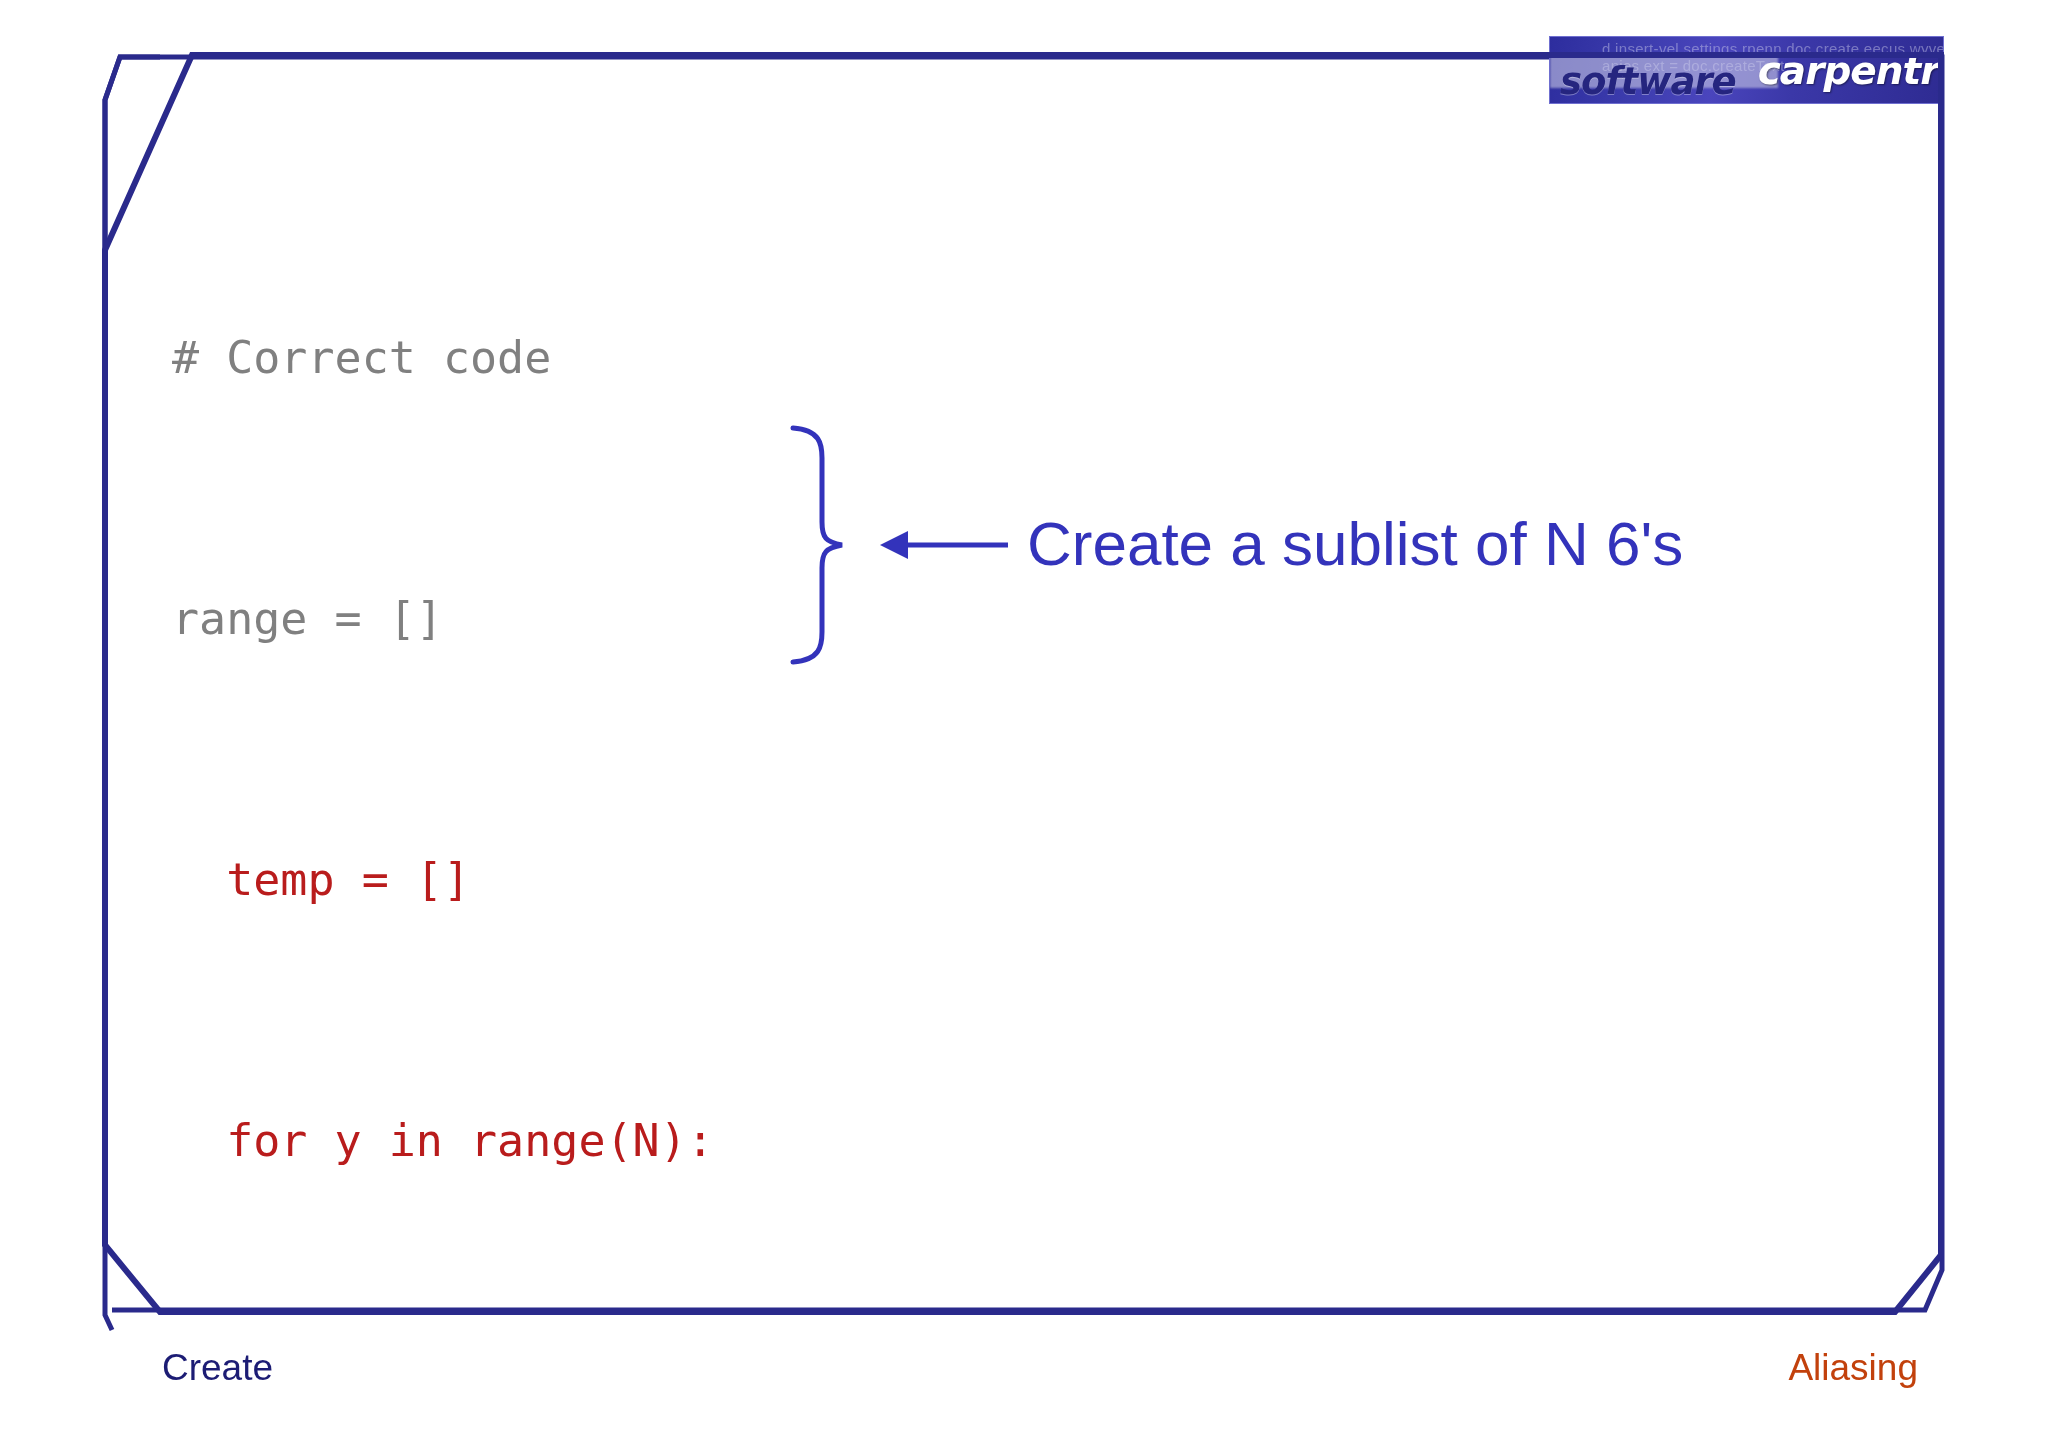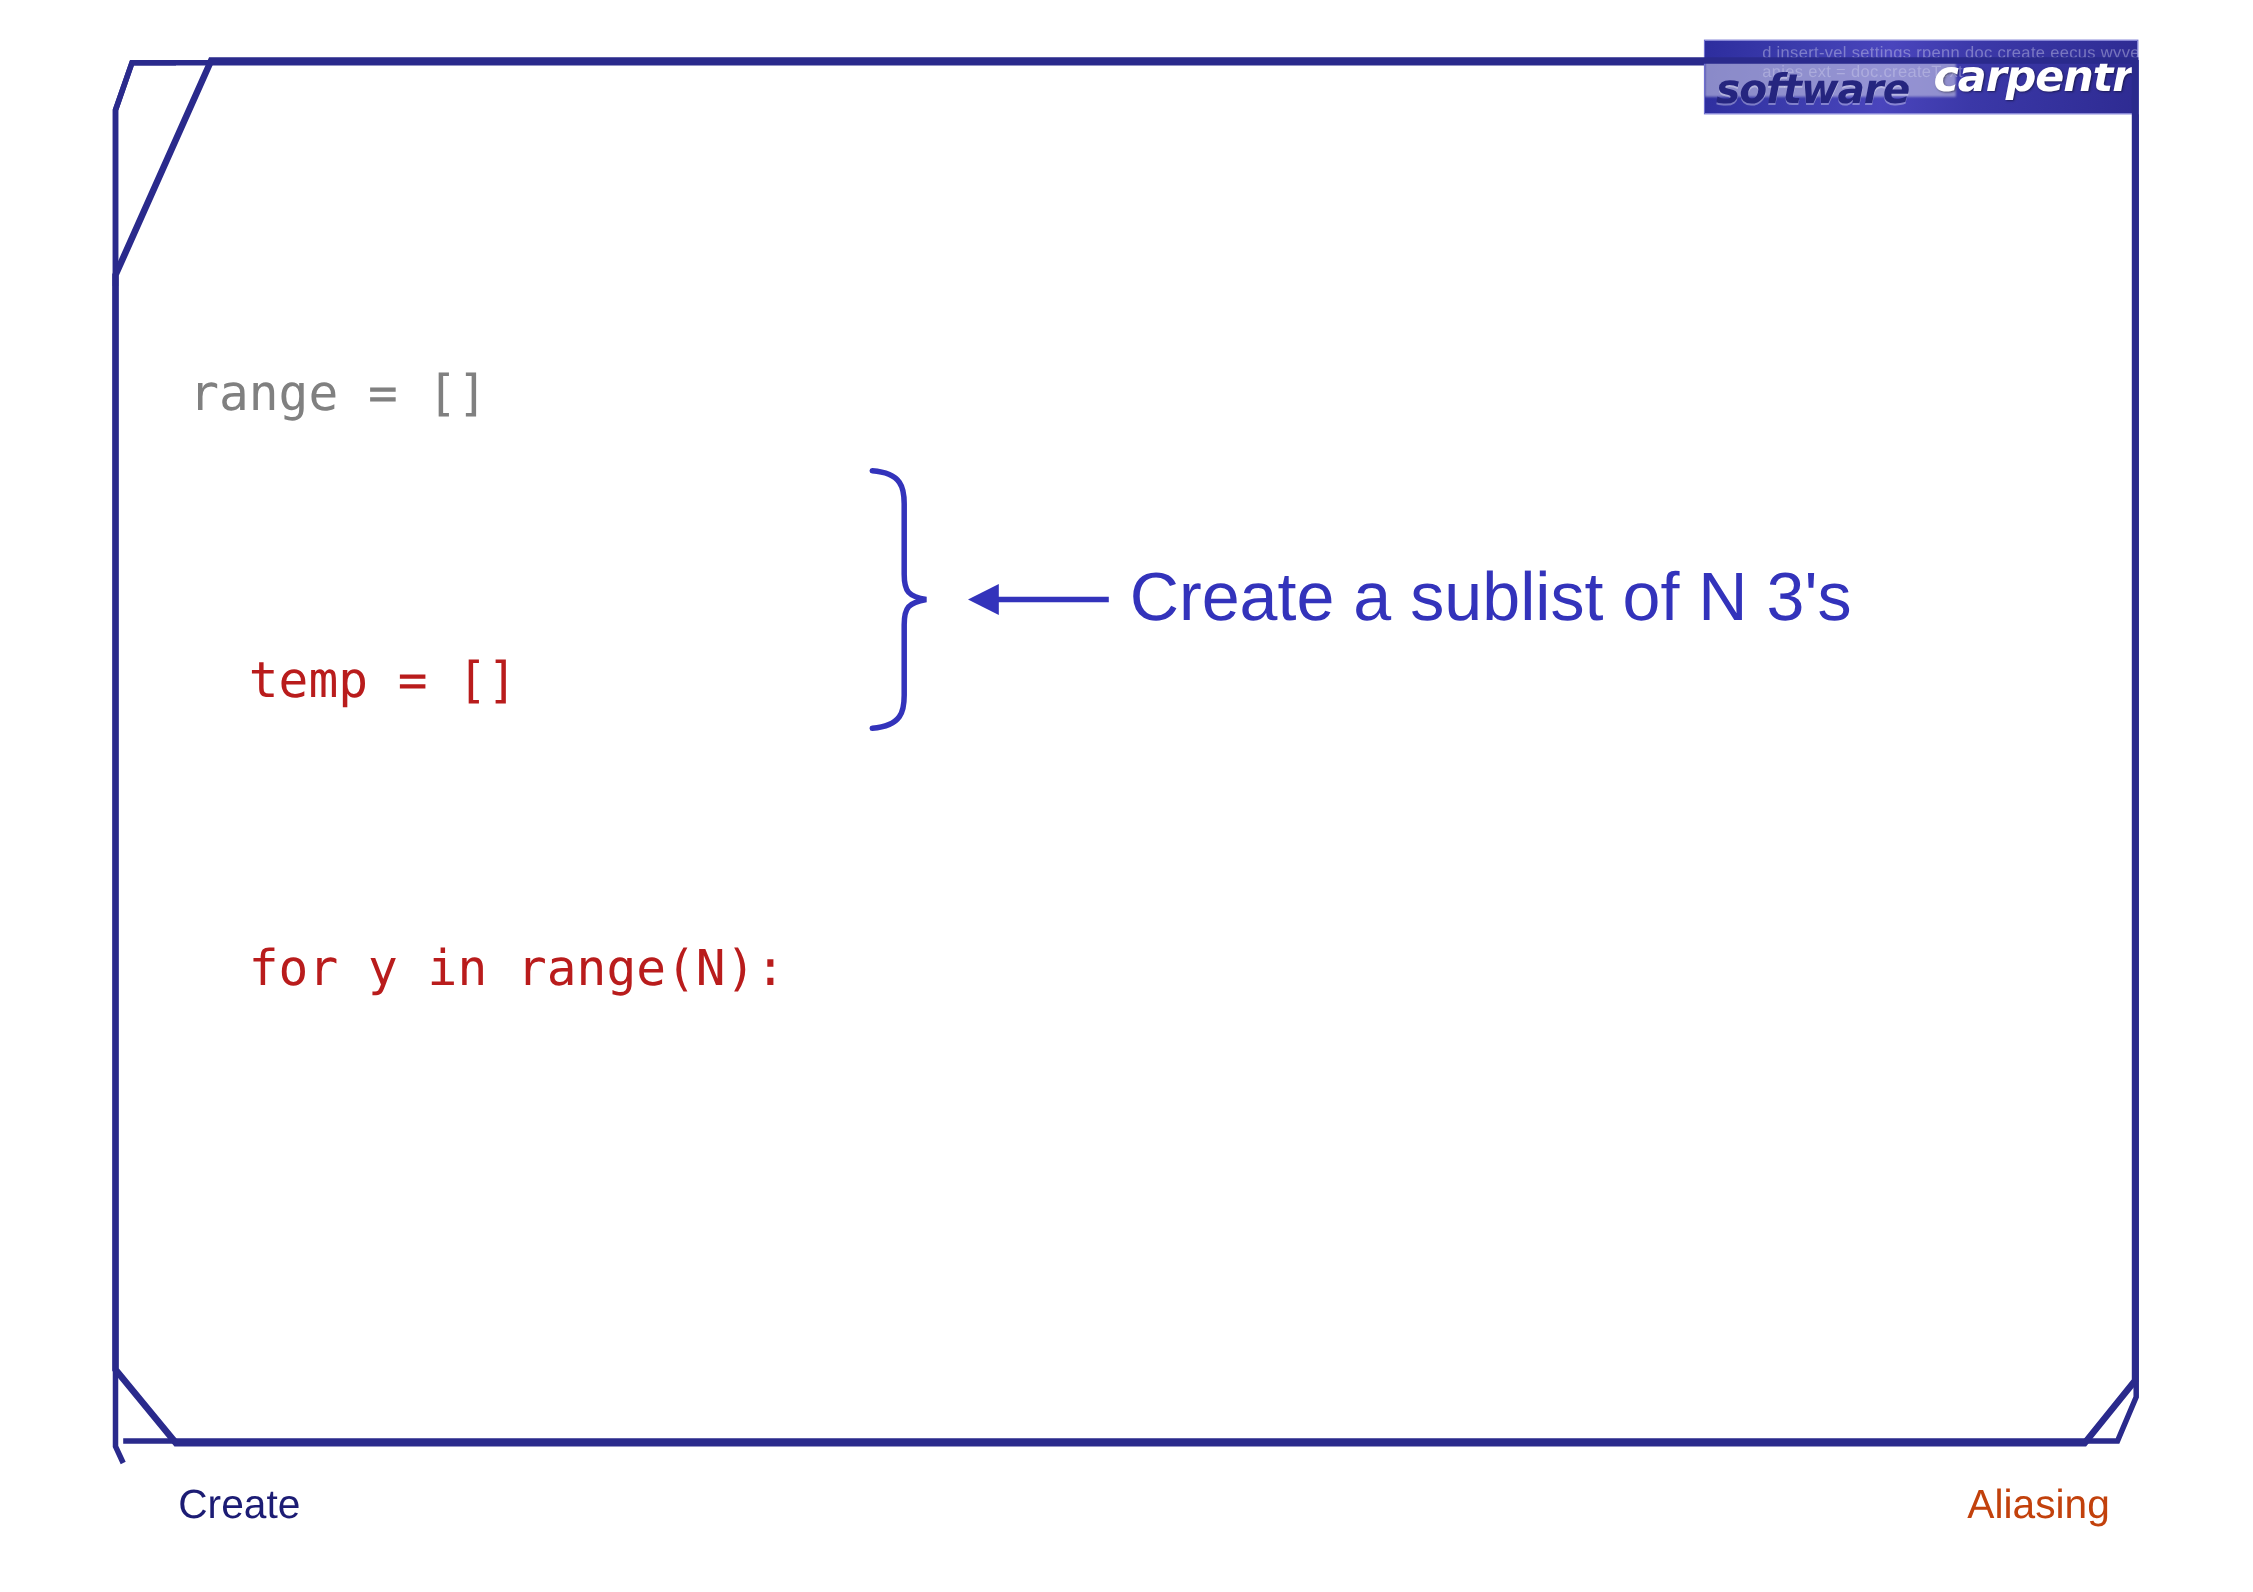--- a/index.html
+++ b/index.html
@@ -159,20 +159,21 @@
 <div id="sc-logo">
   <div id="sc-logo-band"></div>
   <div id="sc-logo-bgtext">d insert-vel settings rpenn doc create eecus wyvencer anies ext = doc.createText</div>
   <div id="sc-logo-words">
     <span id="sc-logo-software">software</span>
     <span id="sc-logo-carpentry">carpentry</span>
   </div>
 </div>
 
 <div id="code-block">
+  <div class="code-line code-dim"># Correct code</div>
   <div class="code-line code-dim">range = []</div>
   <div class="code-line code-bright">  temp = []</div>
   <div class="code-line code-bright">  for y in range(N):</div>
   
   
 </div>
 
 <svg id="annotation-svg" viewBox="0 0 260 290">
 
   <path d="M 13,28
@@ -182,16 +183,16 @@
            C 46,148 42,152 42,168
            L 42,232
            C 42,246 40,260 13,262" fill="none" stroke="#3333bb" stroke-width="5" stroke-linecap="round"></path>
 
   <g>
     <line x1="228" y1="145" x2="115" y2="145" stroke="#3333bb" stroke-width="5"></line>
     <polygon points="100,145 128,131 128,159" fill="#3333bb"></polygon>
   </g>
 </svg>
 
-<div id="annotation-text">Create a sublist of N 3's</div>
+<div id="annotation-text">Create a sublist of N 6's</div>
 
 <div id="footer-left">Create</div>
 <div id="footer-right">Aliasing</div>
 
 </body></html>

